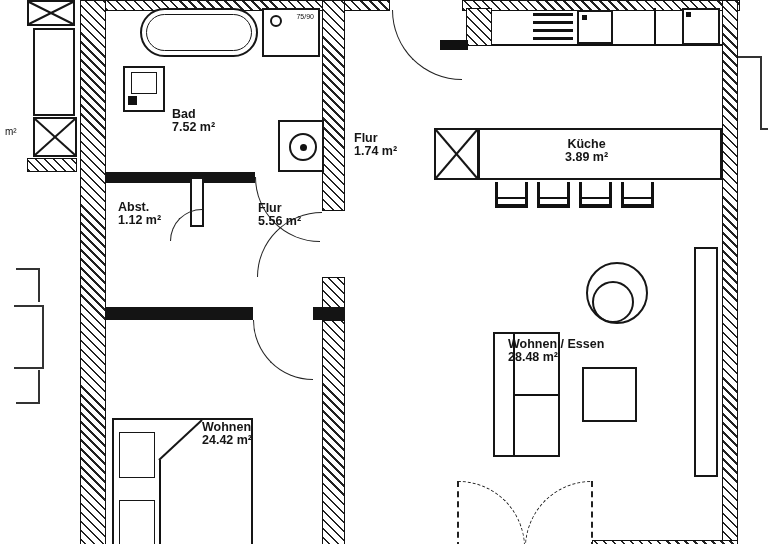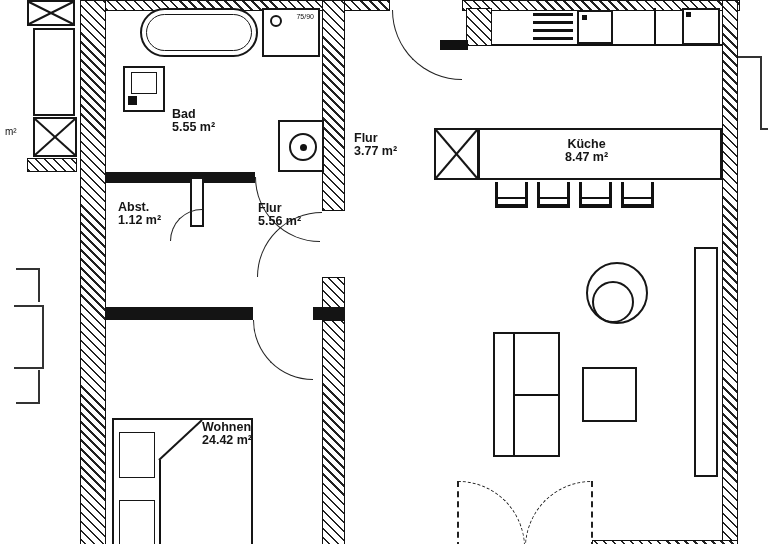--- a/index.html
+++ b/index.html
@@ -145,37 +145,41 @@
   <div class="abs" style="left:16px;top:268px;width:22px;height:32px;border-top:2px solid #333;border-right:2px solid #333;"></div>
   <div class="abs" style="left:14px;top:305px;width:28px;height:60px;border-top:2px solid #333;border-right:2px solid #333;border-bottom:2px solid #333;"></div>
   <div class="abs" style="left:16px;top:370px;width:22px;height:32px;border-bottom:2px solid #333;border-right:2px solid #333;"></div>
 
   <div class="thinline" style="left:738px;top:56px;width:24px;height:2px;"></div>
   <div class="thinline" style="left:760px;top:56px;width:2px;height:74px;"></div>
   <div class="thinline" style="left:760px;top:128px;width:8px;height:2px;"></div>
 
   <div class="label" style="left:172px;top:108px;">
     <div>Bad</div>
-    <div class="l2">5.55 m²</div>
+    <div class="l2">7.52 m²</div>
   </div>
   <div class="label" style="left:354px;top:132px;">
     <div>Flur</div>
-    <div class="l2">3.77 m²</div>
+    <div class="l2">1.74 m²</div>
   </div>
   <div class="label" style="left:118px;top:201px;">
     <div>Abst.</div>
     <div class="l2">1.12 m²</div>
   </div>
   <div class="label" style="left:258px;top:202px;">
     <div>Flur</div>
     <div class="l2">5.56 m²</div>
   </div>
   <div class="label" style="left:565px;top:138px;text-align:center;">
     <div>Küche</div>
-    <div class="l2">8.47 m²</div>
+    <div class="l2">3.89 m²</div>
+  </div>
+  <div class="label" style="left:508px;top:338px;">
+    <div>Wohnen / Essen</div>
+    <div class="l2">28.48 m²</div>
   </div>
   <div class="label" style="left:202px;top:421px;">
     <div>Wohnen</div>
     <div class="l2">24.42 m²</div>
   </div>
   <div class="tinytext" style="left:5px;top:126px;font-size:10px;">m²</div>
 
 </div>
 
 </body></html>

